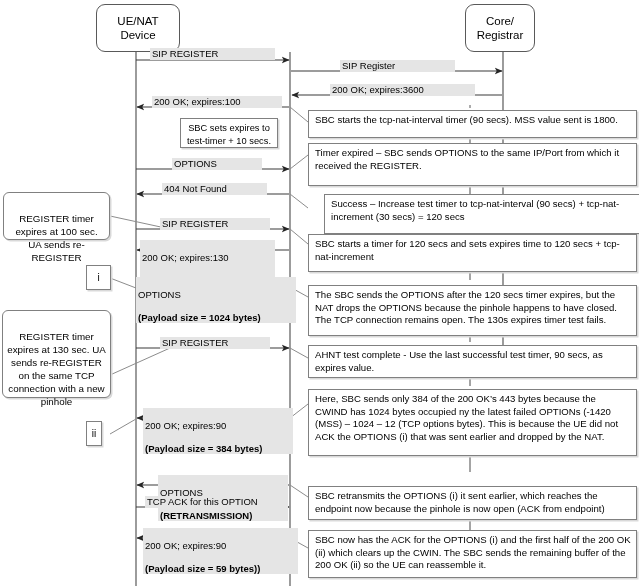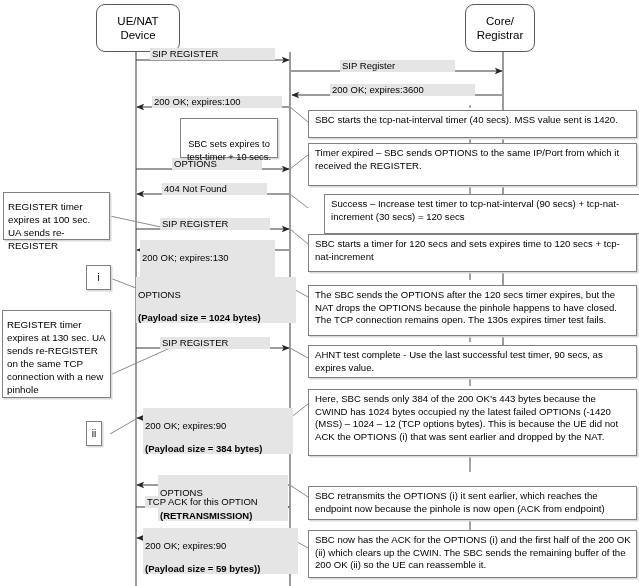--- a/index.html
+++ b/index.html
@@ -49,26 +49,28 @@
     font-size: 9.6px;
     line-height: 12.6px;
     color: #000000;
     box-shadow: 1.5px 1.5px 0 #d9d9d9;
   }
   .note-right {
     padding: 3px 5px 3px 6px;
     text-align: left;
   }
   .note-left {
-    padding: 7px 4px;
+    padding: 19px 4px;
+    text-align: center;
     font-size: 9.8px;
     line-height: 13px;
+    border-radius: 6px;
   }
   .note-center {
-    padding: 19px 5px;
+    padding: 3px 5px;
     text-align: center;
     font-size: 9.3px;
     line-height: 12.5px;
   }
   .marker {
     position: absolute;
     border: 1.3px solid #808080;
     background: #ffffff;
     box-sizing: border-box;
     display: flex;
@@ -201,21 +203,21 @@
     <span class="sub">(RETRANSMISSION)</span>
   </div>
 
   <div class="msg-label" style="left:145px; top:496px; width:140px;">TCP ACK for this OPTION</div>
 
   <div class="msg-label" style="left:143px; top:528px; width:155px;">
     <span>200 OK;  expires:90</span><br>
     <span class="sub">(Payload size = 59 bytes))</span>
   </div>
 
-  <div class="note note-right" style="left:308px; top:110px; width:329px; height:28px;">SBC starts the tcp-nat-interval timer (40 secs). MSS value sent is 1420.</div>
+  <div class="note note-right" style="left:308px; top:110px; width:329px; height:28px;">SBC starts the tcp-nat-interval timer (90 secs). MSS value sent is 1800.</div>
 
   <div class="note note-right" style="left:308px; top:143px; width:329px; height:43px;">Timer expired – SBC sends OPTIONS to the same IP/Port from which it received the REGISTER.</div>
 
   <div class="note note-right" style="left:324px; top:194px; width:329px; height:40px;">Success – Increase test timer to tcp-nat-interval (90 secs) + tcp-nat-increment (30 secs) = 120 secs</div>
 
   <div class="note note-right" style="left:308px; top:234px; width:329px; height:38px;">SBC starts a timer for 120 secs and sets expires time to 120 secs + tcp-nat-increment</div>
 
   <div class="note note-right" style="left:308px; top:285px; width:329px; height:51px;">The SBC sends the OPTIONS after the 120 secs timer expires, but the NAT drops the OPTIONS because the pinhole happens to have closed. The TCP connection remains open. The 130s expires timer test fails.</div>
 
   <div class="note note-right" style="left:308px; top:345px; width:329px; height:33px;">AHNT test complete - Use the last successful test timer, 90 secs, as expires value.</div>

